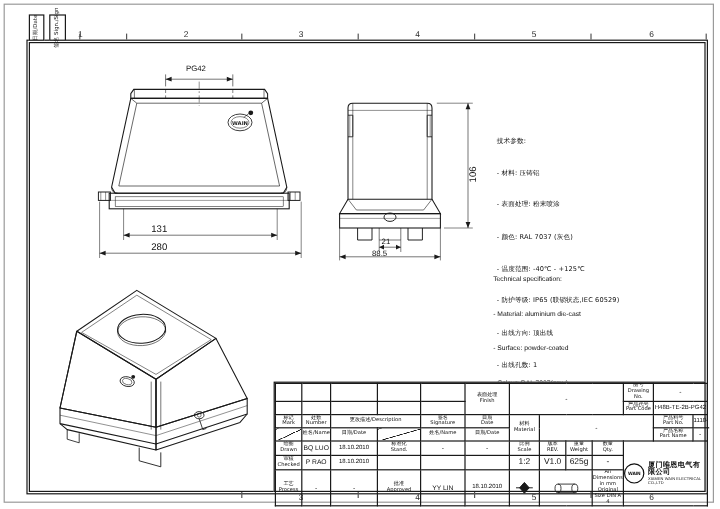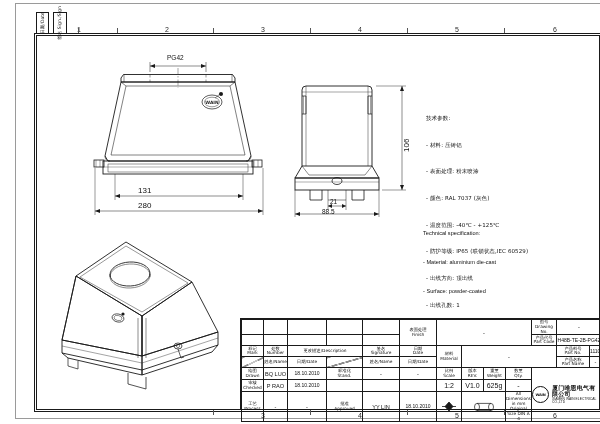--- a/index.html
+++ b/index.html
@@ -1,18 +1,18 @@
 <!DOCTYPE html>
 <html><head>
 <meta charset="utf-8">
 <style>
   html,body{margin:0;padding:0;background:#ffffff;}
   body{width:600px;height:424px;overflow:hidden;
        font-family:"Liberation Sans","DejaVu Sans",sans-serif;color:#1a1a1a;}
-  #sheet{position:relative;width:532px;height:424px;background:#fff;margin-left:12px;}
+  #sheet{position:relative;width:532px;height:424px;background:#fff;}
 
   
   .paper-edge{position:absolute;left:3px;top:3px;width:592px;height:416px;
               border:1px solid #9a9a9a;box-sizing:border-box;}
 
   
   .frame{position:absolute;left:22px;top:33px;width:568px;height:379px;
          border:1.4px solid #1a1a1a;box-sizing:border-box;}
   .frame-inner{position:absolute;left:24px;top:35px;width:564px;height:375px;
          border:0.6px solid #1a1a1a;box-sizing:border-box;}

